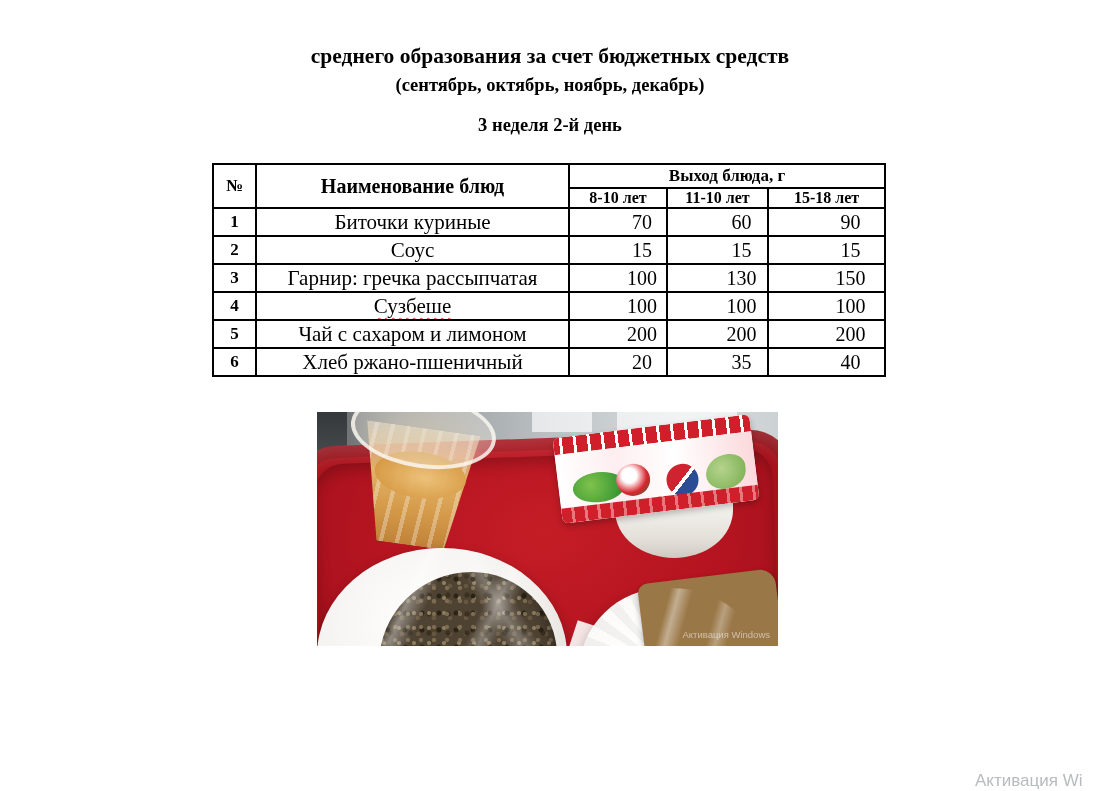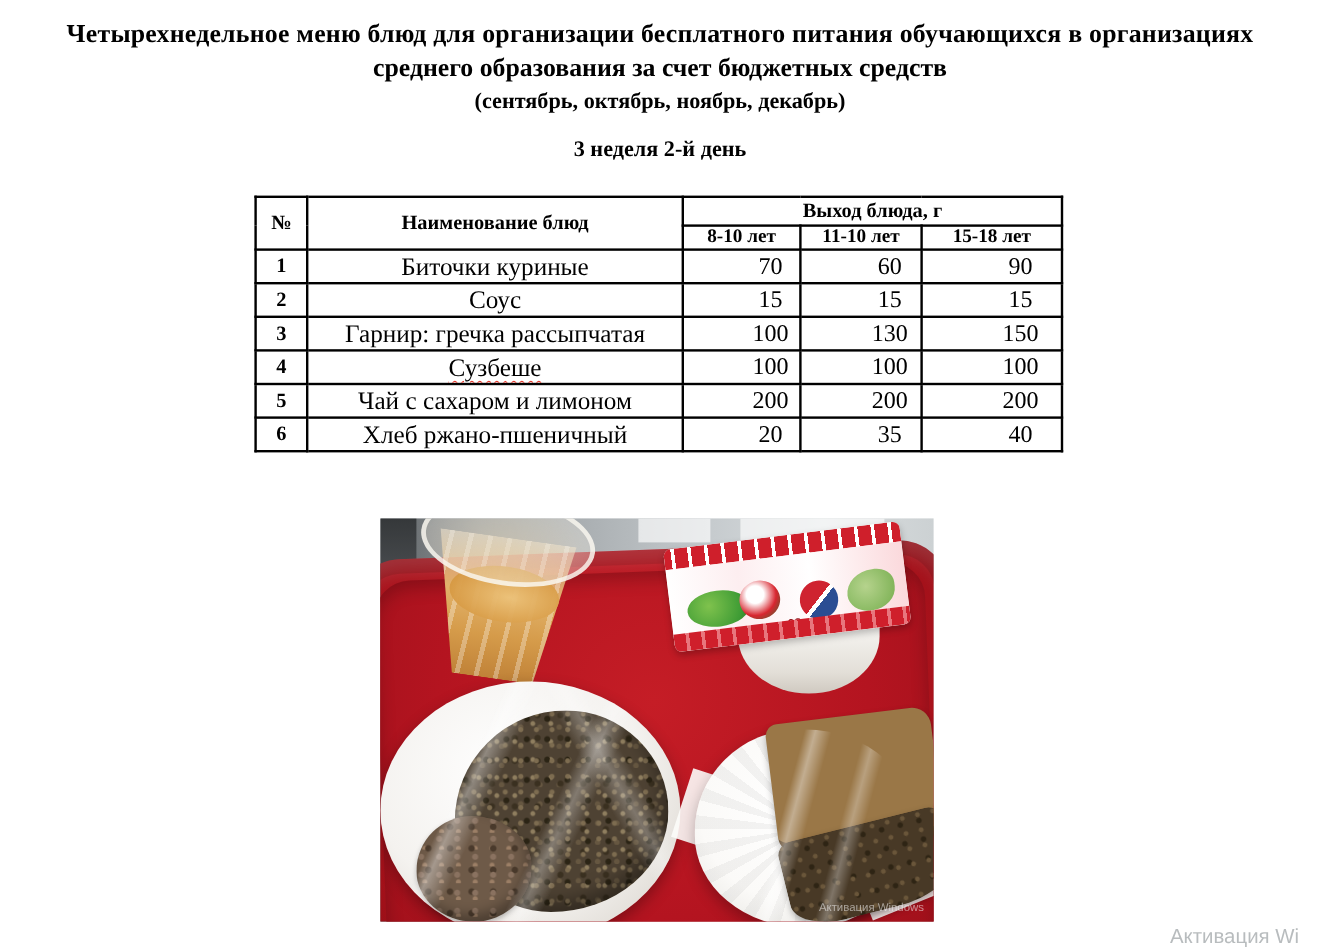--- a/index.html
+++ b/index.html
@@ -22,37 +22,37 @@
     border-collapse:collapse; table-layout:fixed;
   }
   table.menu th, table.menu td {
     border:2px solid #000; text-align:center; vertical-align:middle;
     font-family:"Liberation Serif", serif; overflow:hidden; white-space:nowrap;
   }
   tr.hrow1 { height:24px; }
   tr.hrow2 { height:20px; }
   tr.drow  { height:28px; }
   th.c-num  { font-size:17px; }
-  th.c-name { font-size:17px; }
+  th.c-name { font-size:20px; }
   th.c-out  { font-size:17px; }
   th.c-age  { font-size:16px; }
   td.num  { font-weight:bold; font-size:17px; }
   td.name { font-size:21px; }
   td.val  { font-size:20px;padding-left:48px; }
   .spell-error {
     text-decoration: underline;
     text-decoration-style: wavy;
     text-decoration-color:#e23b2e;
     text-decoration-thickness:1px;
     text-underline-offset:4px;
   }
 
   
   .photo {
-    position:absolute; left:317px; top:432px; width:461px; height:336px;
+    position:absolute; left:317px; top:412px; width:461px; height:234px;
     overflow:hidden; background:linear-gradient(90deg,#5d6164 0%,#8e9497 18%,#a8adb0 35%,#c6cbce 60%,#dadedf 80%,#ccd1d3 100%);
   }
   .p-dark-corner { position:absolute; left:0; top:0; width:30px; height:70px;
     background:linear-gradient(180deg,#35383a,#4a4d50 70%,#6a6d70); }
   .p-panel { position:absolute; top:0; height:20px; background:rgba(255,255,255,.65); }
   .p-panel.a { left:215px; width:60px; }
   .p-panel.b { left:300px; width:120px; }
 
   .tray {
     position:absolute; left:-20px; right:-18px; top:26px; bottom:-40px;
@@ -186,21 +186,20 @@
   .win-activation { position:absolute; left:975px; top:734px;
     font-family:"Liberation Sans", sans-serif; white-space:nowrap; }
   .wa1 { font-size:17px; color:#b8bcbe;margin-top:37px; }
   .wa2 { font-size:12px; color:#c6c9cb; margin-top:5px; }
 </style>
 </head>
 <body>
 
 <div class="page">
 
-  <div class="title-line t1">Четырехнедельное меню блюд для организации бесплатного питания обучающихся в организациях</div>
   <div class="title-line t2">среднего образования за счет бюджетных средств</div>
   <div class="title-line t3">(сентябрь, октябрь, ноябрь, декабрь)</div>
   <div class="title-line subtitle">3 неделя 2-й день</div>
 
   <table class="menu">
     <colgroup>
       <col style="width:43px">
         <col style="width:313px">
         <col style="width:98px">
         <col style="width:101px">

